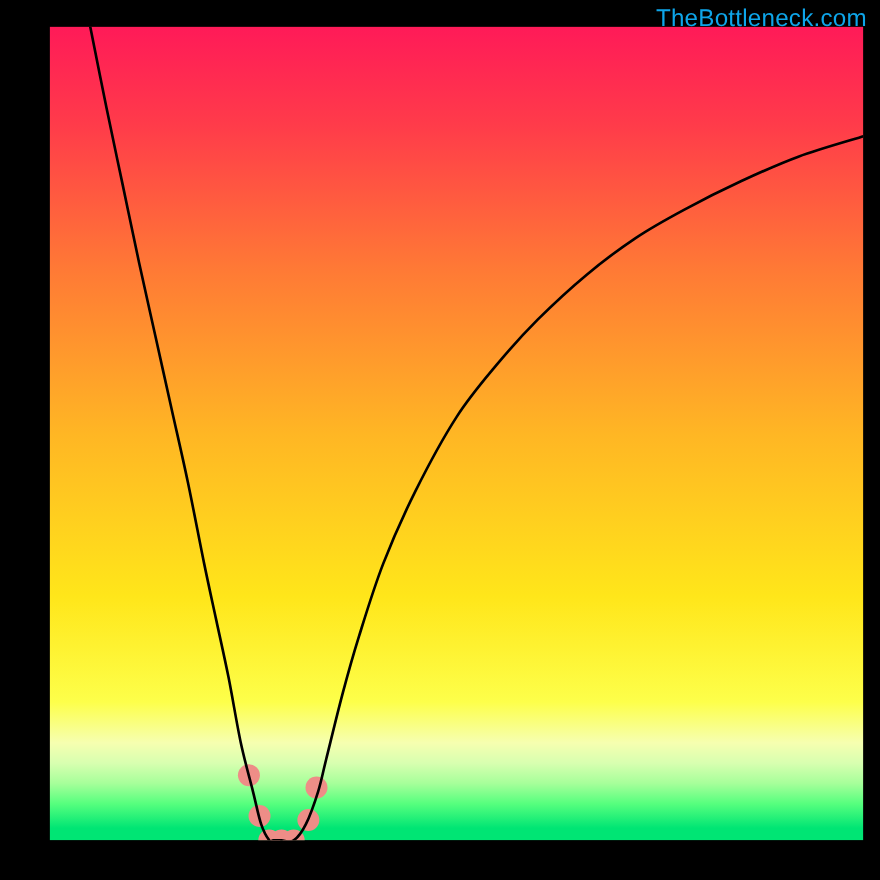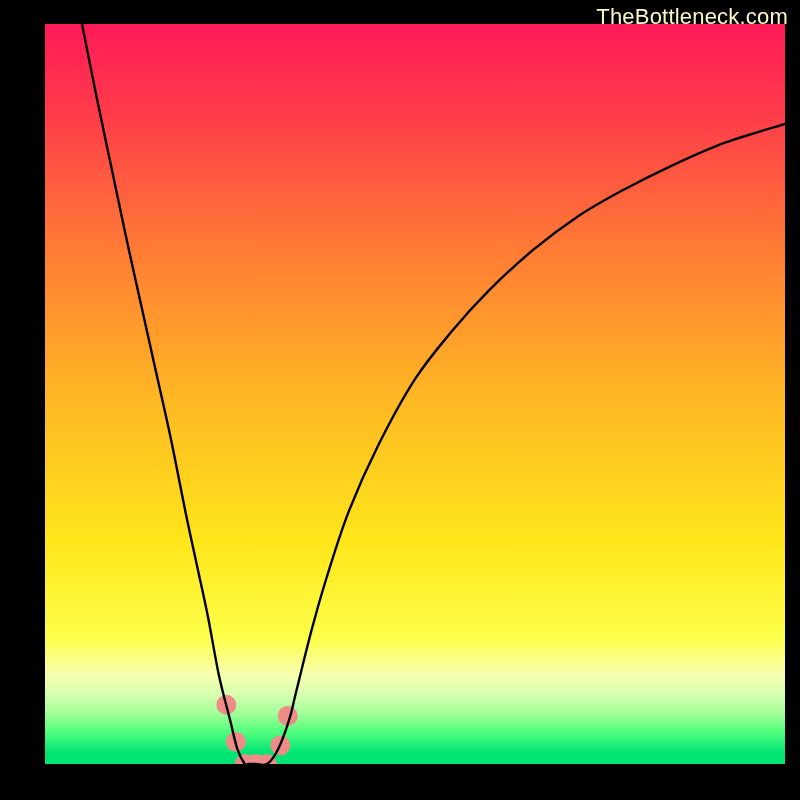--- a/index.html
+++ b/index.html
@@ -28,21 +28,21 @@
     overflow: hidden;
   }
   .gradient {
     position: absolute;
     inset: 0;
   }
   .watermark {
     position: absolute;
     top: 4px;
     right: 12px;
-    color: #fef9c3;
+    color: #0ea5e9;
     font-size: 22px;
     letter-spacing: 0.2px;
     font-weight: 400;
   }
   svg.curve {
     position: absolute;
     inset: 0;
     width: 100%;
     height: 100%;
   }

